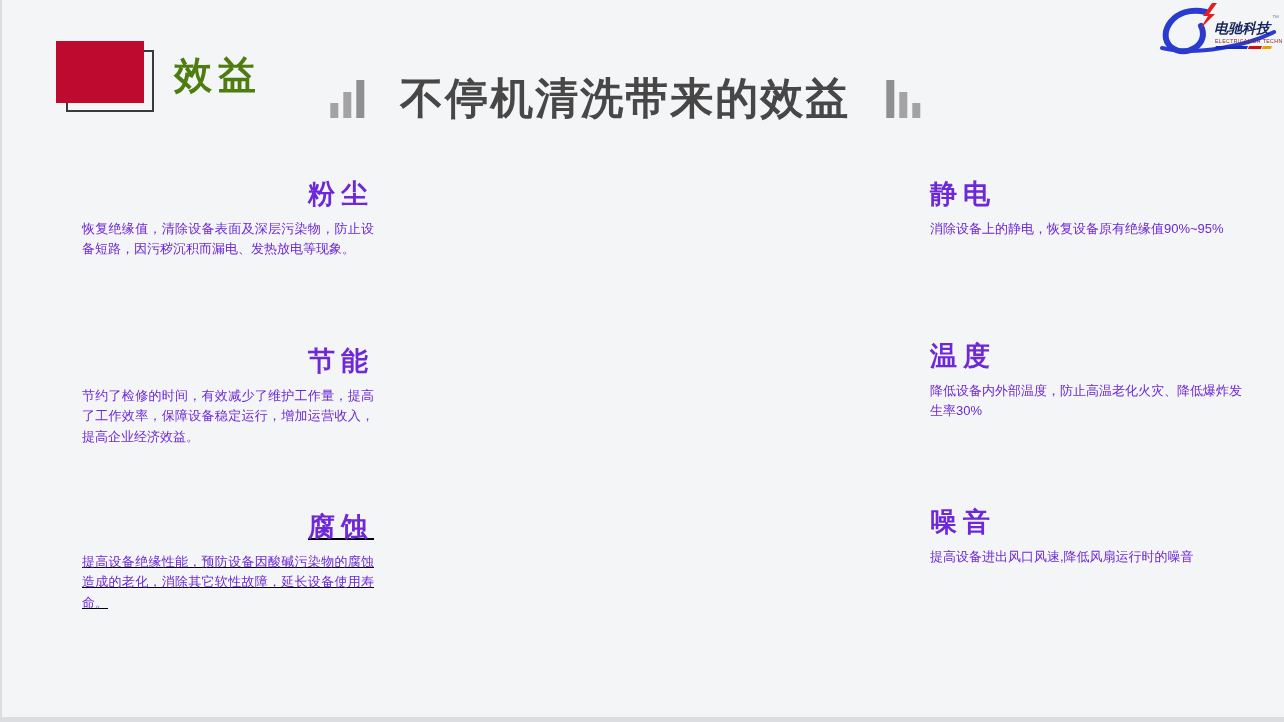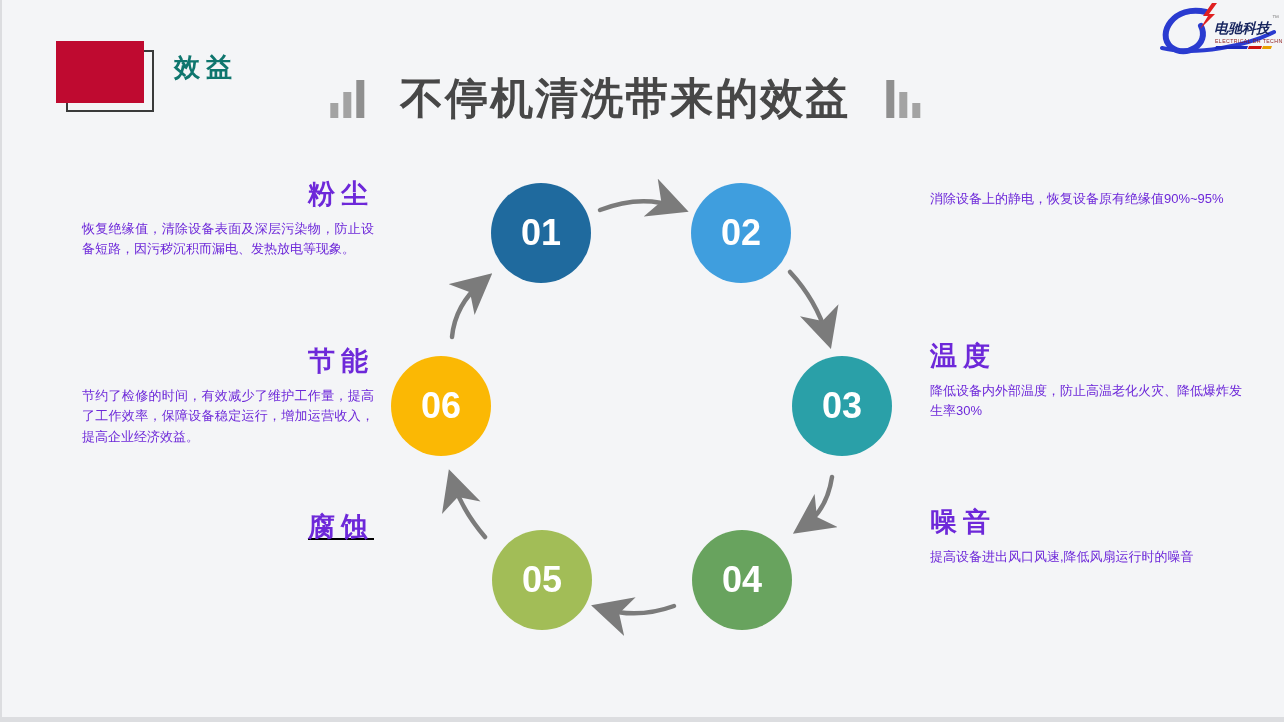--- a/index.html
+++ b/index.html
@@ -17,21 +17,21 @@
   .badge-back {
     position:absolute; left:64px; top:50px; width:88px; height:62px;
     border:2px solid #3a3a3a; background:transparent;
   }
   .badge-front {
     position:absolute; left:54px; top:41px; width:88px; height:62px;
     background:#bf0a30;
   }
   .section-label {
     position:absolute; left:172px; top:50px;
-    font-size:26px; font-weight:bold; color:#0f766e; letter-spacing:6px;
+    font-size:38px; font-weight:bold; color:#4d7c0f; letter-spacing:6px;
   }
   
   .title-row {
     position:absolute; left:50%; top:70px; transform:translateX(-53%);
     display:flex; align-items:center; gap:36px; white-space:nowrap;
   }
   .bars { display:flex; align-items:flex-end; gap:5px; }
   .bars span { display:block; width:8px; background:#a3a3a3; }
   .bars .b1 { height:15px; } .bars .b2 { height:26px; } .bars .b3 { height:38px; background:#8f8f8f; }
   .main-title {
@@ -103,60 +103,39 @@
       <text x="118" y="18" font-size="7" fill="#888">™</text>
       <text x="61" y="41" font-size="5.2" fill="#8a1616" letter-spacing="0.4">ELECTRICAL DH TECHNOLOGY</text>
       <g transform="skewX(-20)">
         <rect x="78" y="44" width="32" height="3" fill="#1a2bbf"></rect>
         <rect x="111" y="44" width="13" height="3" fill="#cc1111"></rect>
         <rect x="125" y="44" width="9" height="3" fill="#e8a000"></rect>
       </g>
     </svg>
   </div>
 
-  <div class="cycle">
-    <svg class="arrows" width="520" height="470" viewBox="0 0 520 470">
-      <defs>
-        <marker id="ah" markerWidth="9" markerHeight="9" refX="6" refY="4.5" orient="auto">
-          <path d="M0,0 L9,4.5 L0,9 L2.5,4.5 Z" fill="var(--arrow)"></path>
-        </marker>
-      </defs>
-      <g fill="none" stroke="var(--arrow)" stroke-width="4.5" stroke-linecap="round">
-        <path d="M 218 40 Q 259 24 294 37" marker-end="url(#ah)"></path>
-        <path d="M 408 102 Q 434 130 445 166" marker-end="url(#ah)"></path>
-        <path d="M 450 307 Q 445 340 422 356" marker-end="url(#ah)"></path>
-        <path d="M 292 436 Q 256 449 222 439" marker-end="url(#ah)"></path>
-        <path d="M 103 367 Q 80 340 71 312" marker-end="url(#ah)"></path>
-        <path d="M 70 167 Q 73 135 100 112" marker-end="url(#ah)"></path>
-      </g>
-    </svg>
-    <div class="step step1" style="background: rgb(31, 106, 158);">01</div>
-    <div class="step step2" style="background: rgb(63, 158, 222);">02</div>
-    <div class="step step3" style="background: rgb(42, 160, 168);">03</div>
-    <div class="step step4" style="background: rgb(104, 163, 94);">04</div>
-    <div class="step step5" style="background: rgb(162, 189, 87);">05</div>
-    <div class="step step6" style="background: rgb(251, 184, 4);">06</div>
-  </div>
 
   <div class="left-col">
     <div class="item left-item-0">
       <h3>粉尘</h3>
       <p>恢复绝缘值，清除设备表面及深层污染物，防止设备短路，因污秽沉积而漏电、发热放电等现象。</p>
     </div>
     <div class="item left-item-1">
       <h3>节能</h3>
       <p>节约了检修的时间，有效减少了维护工作量，提高了工作效率，保障设备稳定运行，增加运营收入，提高企业经济效益。</p>
     </div>
     <div class="item left-item-2">
       <h3>腐蚀</h3>
+      <p>提高设备绝缘性能，预防设备因酸碱污染物的腐蚀造成的老化，消除其它软性故障，延长设备使用寿命。</p>
     </div>
   </div>
 
   <div class="right-col">
     <div class="item right-item-0">
+      <h3>静电</h3>
       <p>消除设备上的静电，恢复设备原有绝缘值90%~95%</p>
     </div>
     <div class="item right-item-1">
       <h3>温度</h3>
       <p>降低设备内外部温度，防止高温老化火灾、降低爆炸发生率30%</p>
     </div>
     <div class="item right-item-2">
       <h3>噪音</h3>
       <p>提高设备进出风口风速,降低风扇运行时的噪音</p>
     </div>

